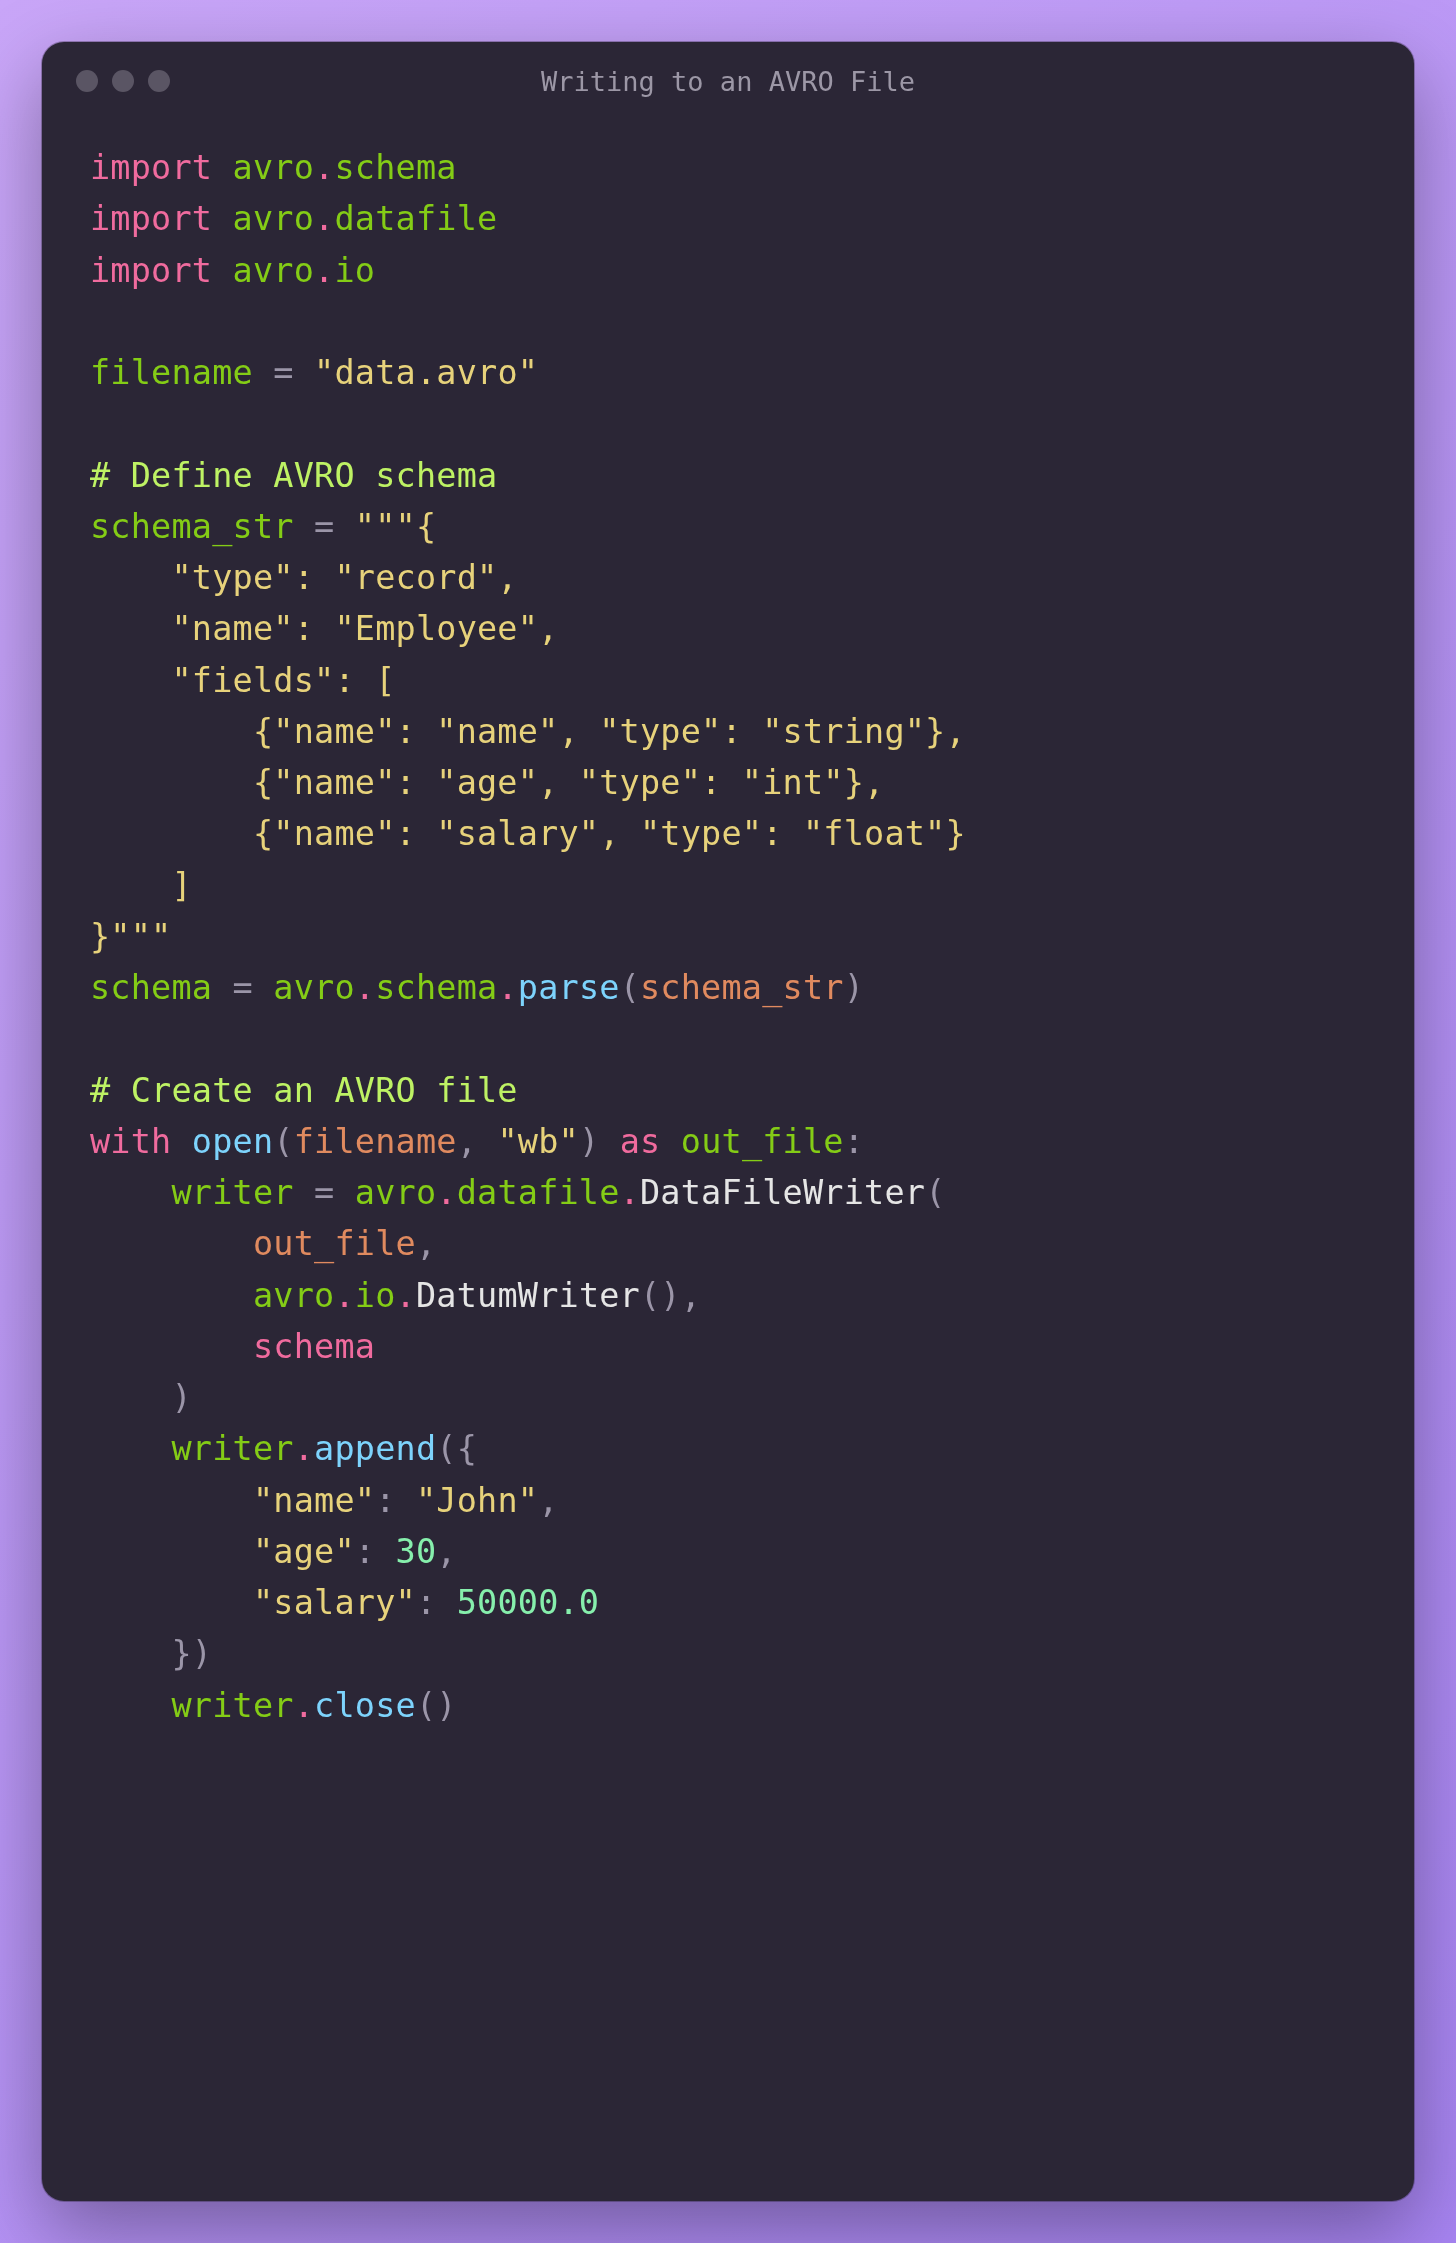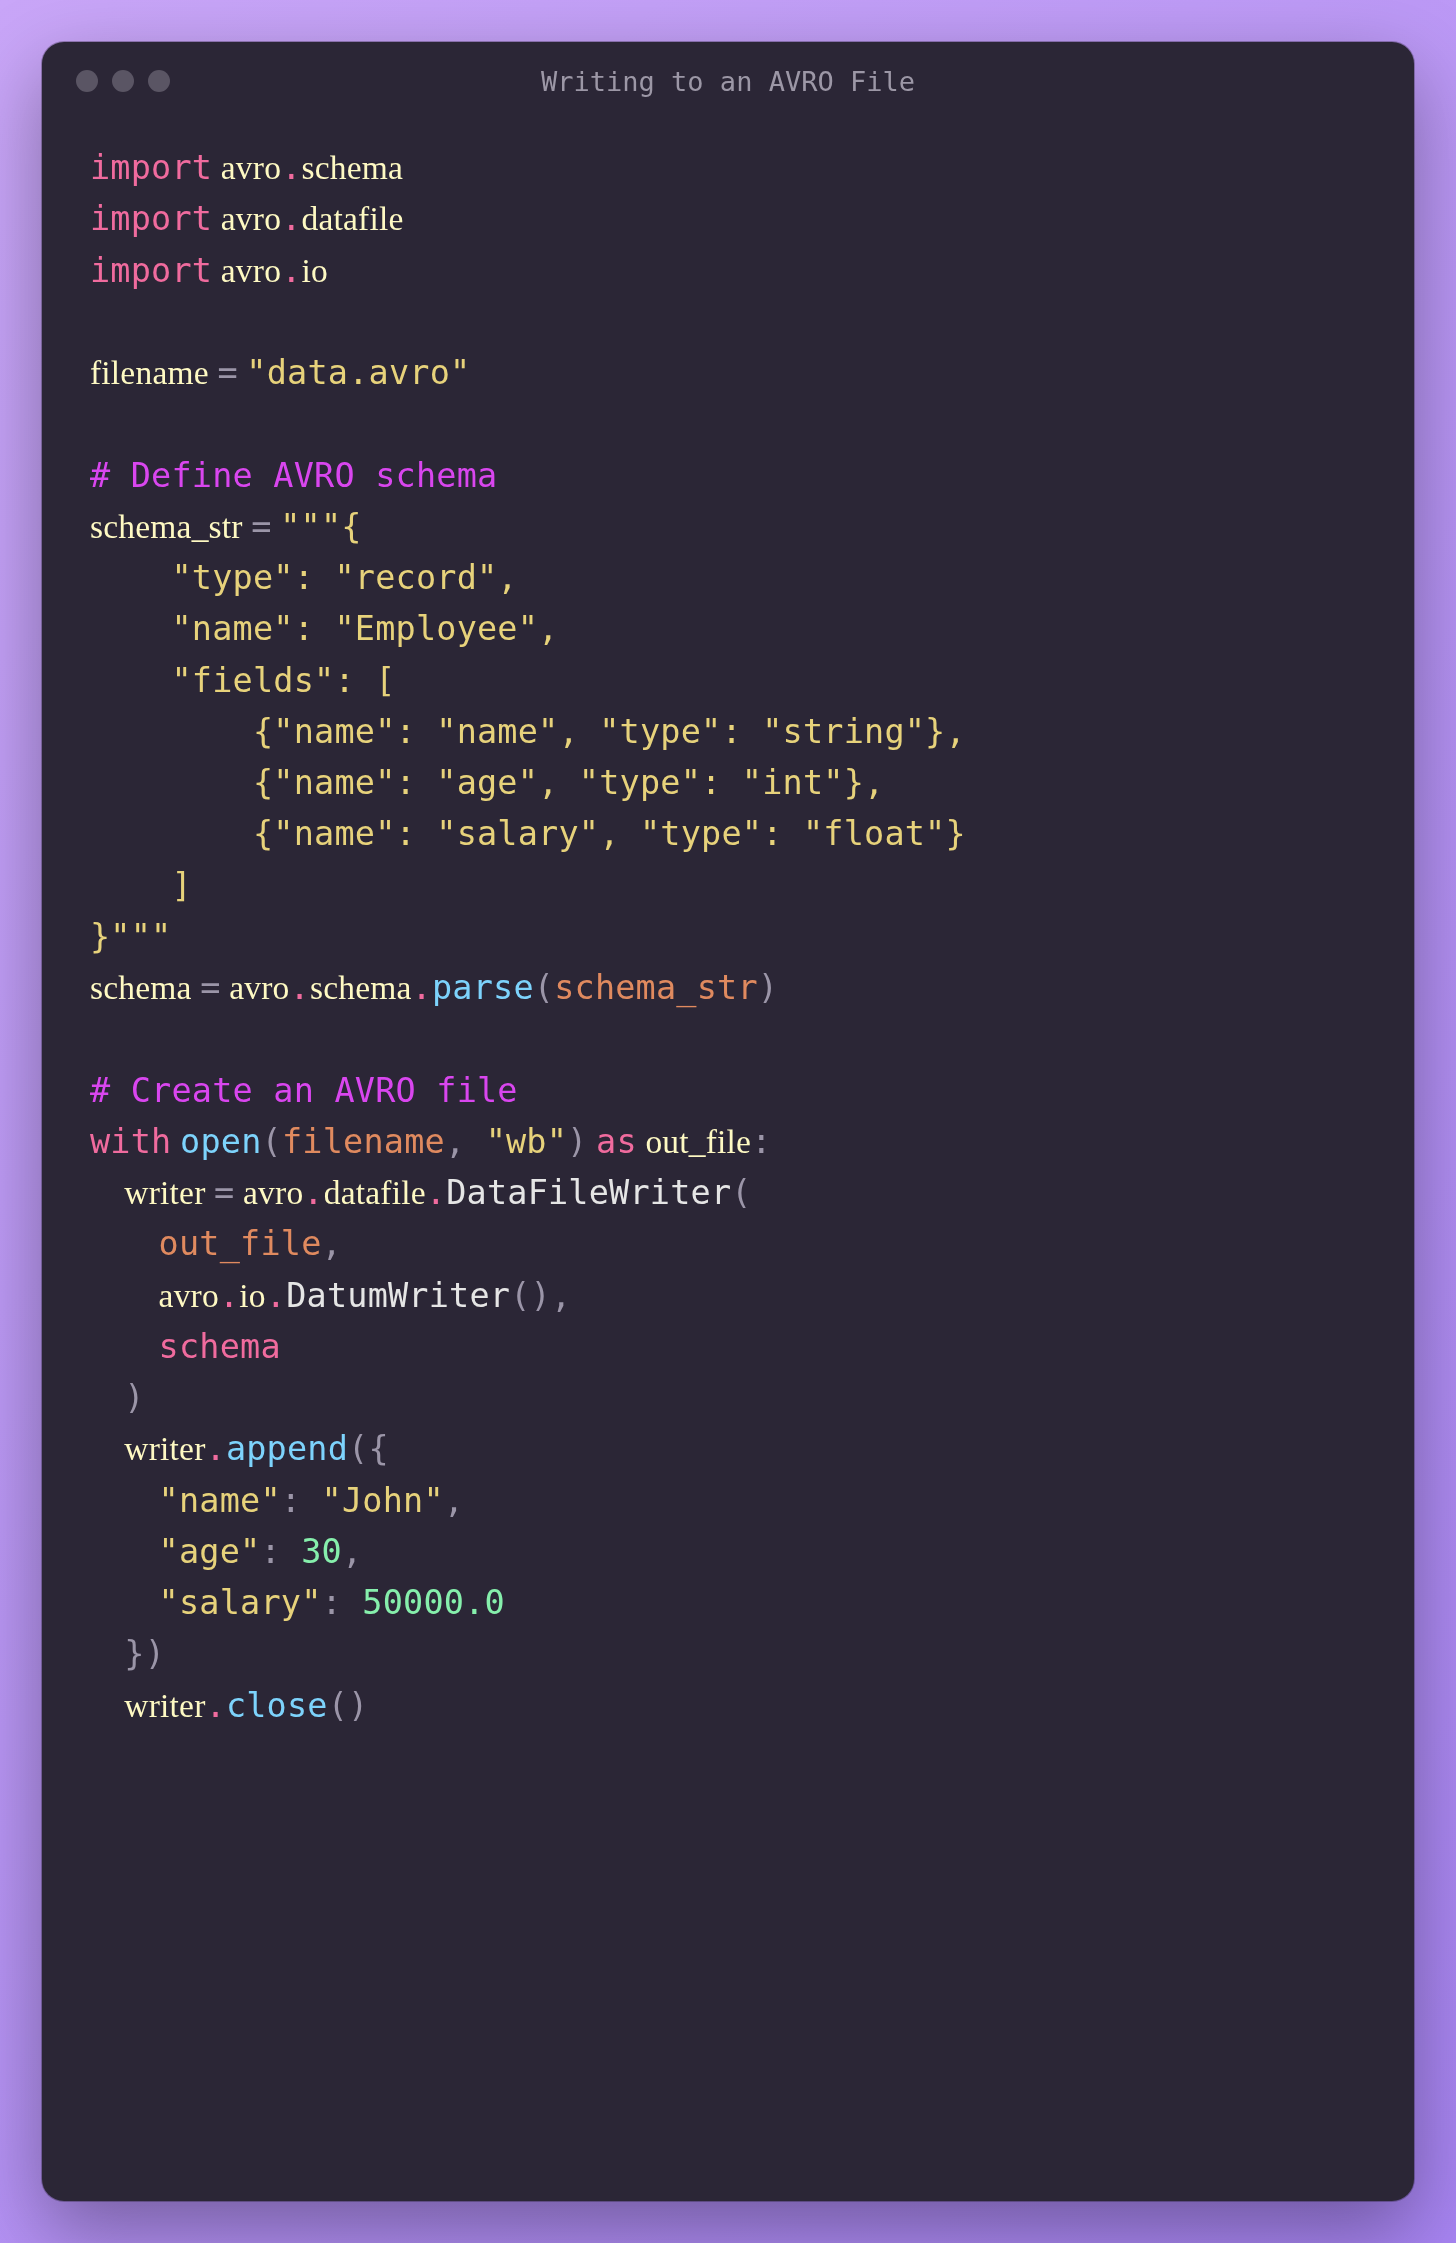--- a/index.html
+++ b/index.html
@@ -47,25 +47,25 @@
   .code {
     padding: 40px 48px 48px 48px;
     font-size: 33.5px;
     line-height: 1.53;
     color: #e8e4ef;
     white-space: pre;
     font-weight: 500;
     letter-spacing: 0.2px;
   }
   .tok-keyword  { color: #f06b9e; text-align: center; }
-  .tok-ident    { color: #fef9c3; font-family: Liberation Serif, serif; }
+  .tok-ident    { color: #84cc16; }
   .tok-punct    { color: #9b95a8; }
   .tok-punct-dot{ color: #f06b9e; }
   .tok-string   { color: #e7d27b; }
-  .tok-comment  { color: #d946ef; }
+  .tok-comment  { color: #bef264; }
   .tok-func     { color: #7dd3fc; }
   .tok-cls      { color: #e5e5e5; }
   .tok-param    { color: #e08a5f; }
   .tok-number   { color: #86efac; }
 </style>
 </head>
 <body>
 
 <div class="window">
   <div class="titlebar">

